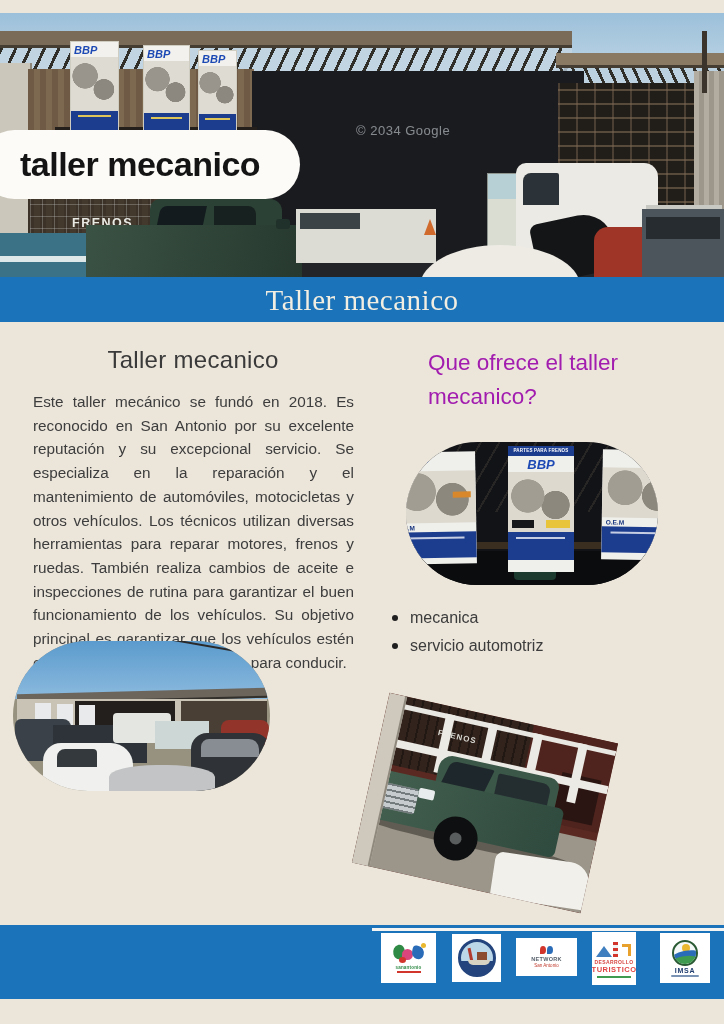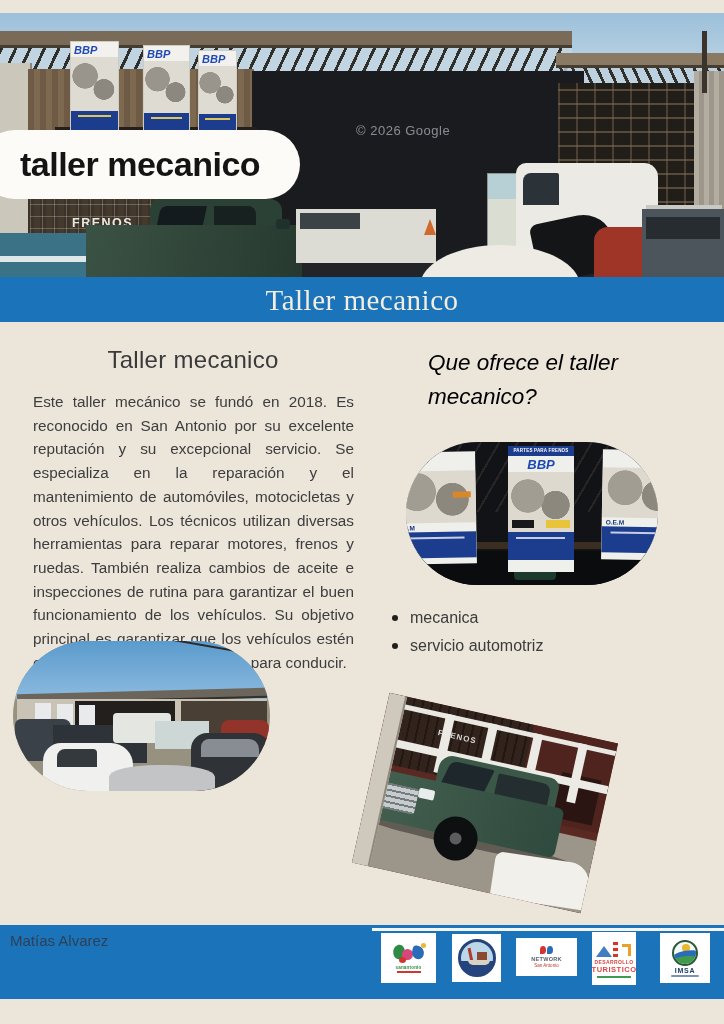--- a/index.html
+++ b/index.html
@@ -72,21 +72,21 @@
 
   
   .bluebar{position:absolute;left:0;top:277px;width:724px;height:45px;background:#1B73B9;text-align:center;}
   .bluebar span{font-family:"Liberation Serif",serif;font-size:29px;color:#f2eee2;line-height:46px;letter-spacing:.5px;}
 
   
   .l-heading{position:absolute;left:33px;top:346px;width:320px;text-align:center;
              font-size:24px;color:#3a3a3a;letter-spacing:.3px;}
   .l-paragraph{position:absolute;left:33px;top:390px;width:321px;font-size:15.3px;line-height:1.55;
                text-align:justify;color:#3d3d3d;}
-  .r-heading{position:absolute;left:428px;top:346px;width:250px;font-size:22.5px;line-height:1.5;color:#000000;font-style:italic;}
+  .r-heading{position:absolute;left:428px;top:346px;width:250px;font-size:22.5px;line-height:1.5;color:#a21caf;}
 
   
   .oval-r{position:absolute;left:406px;top:442px;width:252px;height:143px;border-radius:75px;overflow:hidden;background:#121317;}
   .ovr-truss{left:0;top:0;width:252px;height:70px;
       background:repeating-linear-gradient(120deg,rgba(118,106,88,.22) 0 2px,transparent 2px 16px);}
   .ovr-floor{left:0;top:109px;width:252px;height:34px;background:#0b0c0e;}
   .ovr-beam{left:0;top:100px;width:252px;height:7px;background:#3a2e21;}
   .ovr-green{left:108px;top:112px;width:42px;height:26px;background:#1c3a2e;border-radius:4px;}
   .ob{background:#eff0ec;overflow:hidden;}
   .ob .ob-bbp{color:#1c49b4;font-weight:bold;font-style:italic;padding:1px 4px 0;}
@@ -267,21 +267,21 @@
     <div class="abs gp-mirror"></div>
     <div class="abs white-pickup-mid"></div>
     <div class="abs wpm-win"></div>
     <div class="abs cone"></div>
     <div class="abs dark-hood"></div>
     <div class="abs red-car"></div>
     <div class="abs gray-suv"></div>
     <div class="abs suv-rack"></div>
     <div class="abs suv-win"></div>
     <div class="abs white-car"></div>
-    <div class="abs watermark">© 2026 Google</div>
+    <div class="abs watermark">© 2034 Google</div>
   </div>
 
   <div class="pill">
     <span>taller mecanico</span>
   </div>
 
   <div class="bluebar">
     <span>Taller mecanico</span>
   </div>
 
@@ -369,21 +369,20 @@
     <div class="abs tp-headlight"></div>
     <div class="abs tp-wheel"></div>
     <div class="abs tp-hub"></div>
     <div class="abs tp-white-car"></div>
     <div class="abs tp-pole"></div>
   </div>
 
   <div class="footer">
     <div class="abs f-topline"></div>
     <div class="abs f-lines">
-      <div>Matías Alvarez</div>
     </div>
 
     <div class="abs tile t1">
       <div class="blobs">
         <i class="bl-g"></i>
           <i class="bl-p"></i>
           <i class="bl-b"></i>
           <i class="bl-r"></i>
           <i class="bl-y"></i>
       </div>

